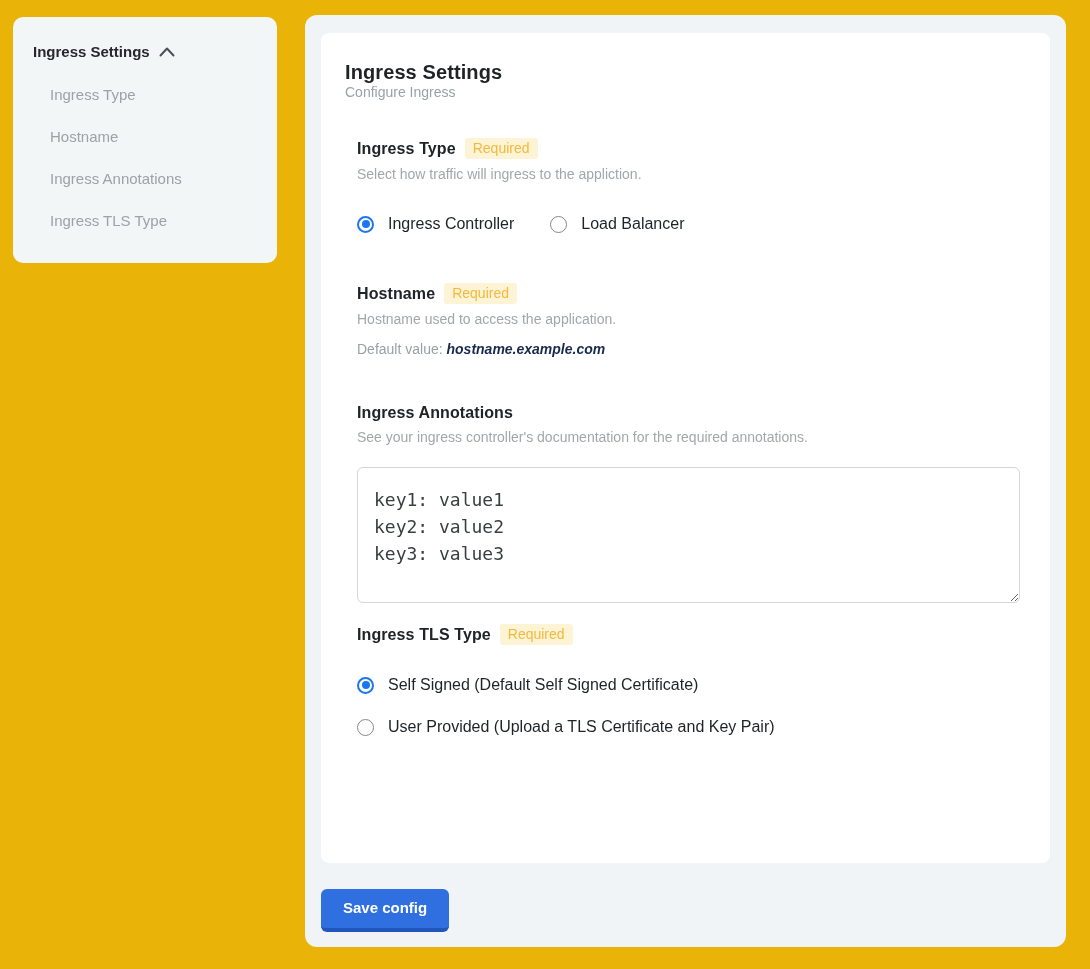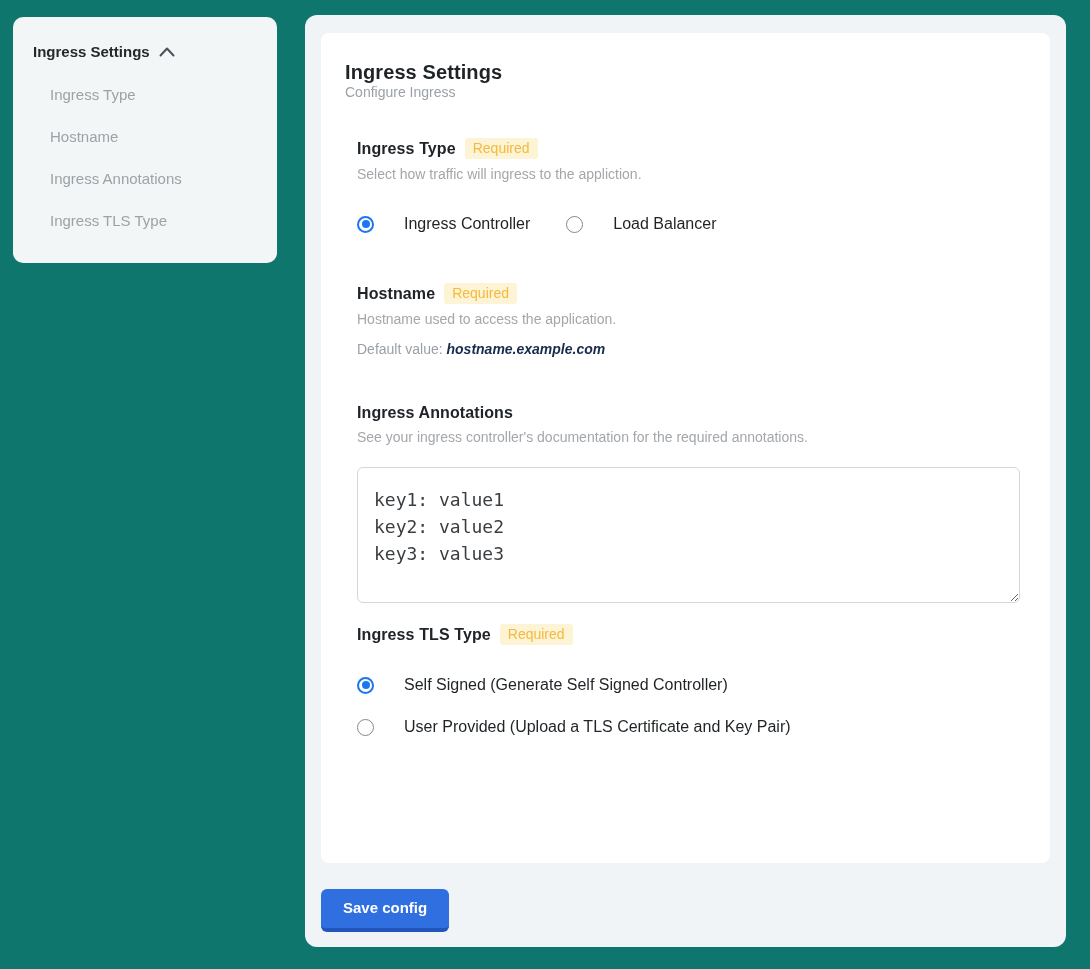--- a/index.html
+++ b/index.html
@@ -1,18 +1,18 @@
 <!DOCTYPE html>
 <html><head>
 <meta charset="utf-8">
 <style>
   * { margin:0; padding:0; box-sizing:border-box; }
   html,body { width:1090px; height:969px; background:#ffffff;
     font-family:"Liberation Sans","DejaVu Sans",sans-serif; }
-  .page { position:relative; width:1090px; height:969px; background:#0f766e; overflow:hidden; }
+  .page { position:relative; width:1090px; height:969px; background:#eab308; overflow:hidden; }
 
   
   .sidebar { position:absolute; left:13px; top:17px; width:264px; height:246px;
     background:#f3f6f7; border-radius:10px; padding:26px 20px; }
   .sidebar-header { display:flex; align-items:center; gap:9px; cursor:pointer; }
   .sidebar-header-label { font-size:15px; font-weight:700; color:#26282b; }
   .chevron-up { width:16px; height:10px; display:block; }
   .sidebar-items { margin:27px 0 0 17px; display:flex; flex-direction:column; gap:27px; }
   .sidebar-item { font-size:15px; color:#9da2a6; line-height:15px; cursor:pointer; }
 
@@ -26,21 +26,21 @@
 
   .sections { margin-left:12px; }
   .section-heading-row { display:flex; align-items:center; gap:9px; }
   .section-heading { font-size:16px; font-weight:700; color:#202428; letter-spacing:.1px; }
   .badge { background:#fdf3d5; color:#f5b93d; font-size:14px; padding:3px 8px 4px;
     border-radius:3px; line-height:1; }
   .section-desc { margin-top:7px; font-size:14px; color:#a3a7ab; }
 
   .sec-type { margin-top:38px; }
   .radio-row { margin-top:33px; display:flex; align-items:center; gap:36px; }
-  .radio-option { display:flex; align-items:center; gap:30px; font-size:16px;
+  .radio-option { display:flex; align-items:center; gap:14px; font-size:16px;
     color:#1f2326; cursor:pointer; }
   .radio { width:17px; height:17px; border-radius:50%; border:1.5px solid #83878b;
     background:#fff; position:relative; flex:none; display:inline-block; }
   .radio.checked { border:2px solid #1b76f2; }
   .radio.checked::after { content:""; position:absolute; inset:2.5px; border-radius:50%;
     background:#1b76f2; }
 
   .sec-hostname { margin-top:50px; }
   .text-input { margin-top:30px; display:block; width:663px; height:48px;
     border:1px solid #d3d7d9; border-radius:6px; padding:0 16px; font-size:14.5px;
@@ -129,21 +129,21 @@
 key3: value3</textarea>
         </div>
 
         <div class="section sec-tls">
           <div class="section-heading-row">
             <span class="section-heading">Ingress TLS Type</span>
             <span class="badge">Required</span>
           </div>
           <label class="radio-option tls-option-1">
             <span class="radio checked"></span>
-            <span>Self Signed (Generate Self Signed Controller)</span>
+            <span>Self Signed (Default Self Signed Certificate)</span>
           </label>
           <label class="radio-option tls-option-2">
             <span class="radio"></span>
             <span>User Provided (Upload a TLS Certificate and Key Pair)</span>
           </label>
         </div>
 
       </div>
     </div>
 

